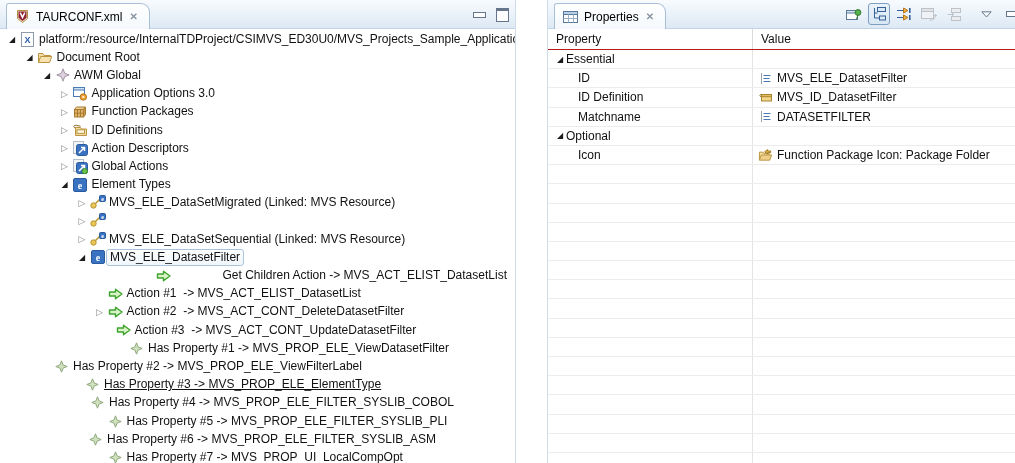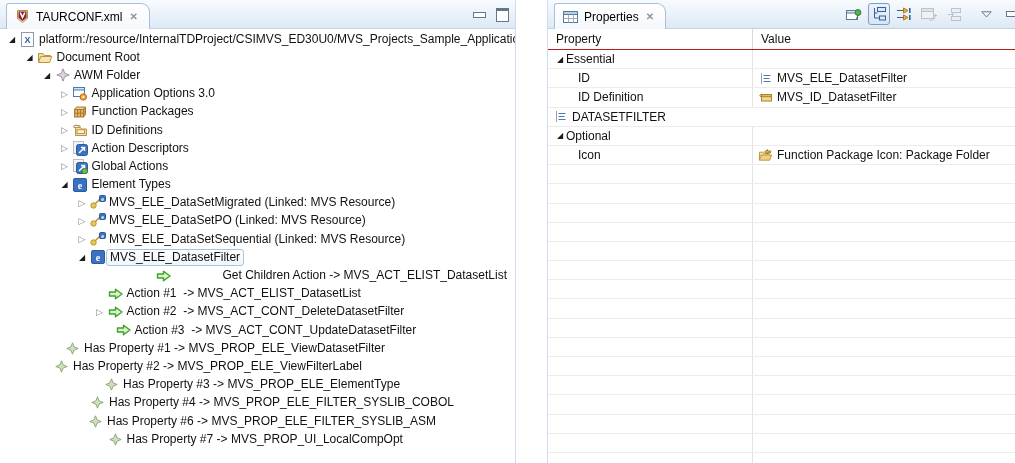--- a/index.html
+++ b/index.html
@@ -80,21 +80,21 @@
         <div class="trow" style="padding-left: 5px;"><span class="texp x">◢</span><span class="ticon"><svg width="13" height="15" viewBox="0 0 13 15">
               <rect x="0.5" y="0.5" width="12" height="14" fill="#fff" stroke="#8e9bad"></rect>
               <text x="6.5" y="11" text-anchor="middle" font-size="9" font-weight="bold" fill="#2a5db0" font-family="Liberation Sans,sans-serif">X</text>
             </svg></span><span class="tlabel">platform:/resource/InternalTDProject/CSIMVS_ED30U0/MVS_Projects_Sample_Applicatio</span></div>
         <div class="trow" style="padding-left: 22.5px;"><span class="texp x">◢</span><span class="ticon"><svg width="16" height="14" viewBox="0 0 16 14">
               <path d="M1.5 12.5 v-9 h4.5 l1.2 2 h6.3 v2" fill="#f2dda6" stroke="#bb9440"></path>
               <path d="M1.5 12.5 l2.2 -6 h11 l-2.1 6 Z" fill="#f6e3b0" stroke="#bb9440"></path>
             </svg></span><span class="tlabel">Document Root</span></div>
         <div class="trow" style="padding-left: 40px;"><span class="texp x">◢</span><span class="ticon"><svg width="14" height="14" viewBox="0 0 14 14">
               <path d="M7 0.8 L8.7 5.3 L13.2 7 L8.7 8.7 L7 13.2 L5.3 8.7 L0.8 7 L5.3 5.3 Z" fill="#ded2de" stroke="#a394a3"></path>
-            </svg></span><span class="tlabel">AWM Folder</span></div>
+            </svg></span><span class="tlabel">AWM Global</span></div>
         <div class="trow" style="padding-left: 57.5px;"><span class="texp c">▷</span><span class="ticon"><svg width="16" height="15" viewBox="0 0 16 15">
               <rect x="1.5" y="1.5" width="11" height="9" fill="#fff" stroke="#4a7ab5"></rect>
               <rect x="1.5" y="1.5" width="11" height="2.5" fill="#cfe0f2" stroke="#4a7ab5"></rect>
               <circle cx="11.3" cy="11" r="3.2" fill="#efa33a" stroke="#b5731a"></circle>
               <circle cx="11.3" cy="11" r="1.1" fill="#fff6e0"></circle>
             </svg></span><span class="tlabel">Application Options 3.0</span></div>
         <div class="trow" style="padding-left: 57.5px;"><span class="texp c">▷</span><span class="ticon"><svg width="16" height="14" viewBox="0 0 16 14">
               <path d="M2.5 4.5 l2 -2.5 h9 l-2 2.5 Z" fill="#edd09a" stroke="#a87b2f"></path>
               <path d="M11.5 4.5 l2 -2.5 v7.5 l-2 2.5 Z" fill="#c89a4f" stroke="#a87b2f"></path>
               <rect x="2.5" y="4.5" width="9" height="7.5" fill="#e0b169" stroke="#a87b2f"></rect>
@@ -128,21 +128,21 @@
               <rect x="10.5" y="0.5" width="6" height="6" rx="1" fill="#3a72c2" stroke="#2c5a9e"></rect>
               <text x="13.5" y="5.6" font-size="6" font-weight="bold" fill="#fff" text-anchor="middle" font-family="Liberation Serif,serif">e</text>
             </svg></span><span class="tlabel">MVS_ELE_DataSetMigrated (Linked: MVS Resource)</span></div>
         <div class="trow" style="padding-left: 75px;"><span class="texp c">▷</span><span class="ticon"><svg width="17" height="15" viewBox="0 0 17 15">
               <g stroke="#b8952f" fill="#e9c65a">
                 <circle cx="4.5" cy="10.5" r="2.7"></circle>
                 <path d="M6.5 8.5 L12.5 2.5 M10.2 4.8 l2 2 M12 3 l1.6 1.6" stroke-width="1.5" fill="none"></path>
               </g>
               <rect x="10.5" y="0.5" width="6" height="6" rx="1" fill="#3a72c2" stroke="#2c5a9e"></rect>
               <text x="13.5" y="5.6" font-size="6" font-weight="bold" fill="#fff" text-anchor="middle" font-family="Liberation Serif,serif">e</text>
-            </svg></span><span class="tlabel">MVS_ELE_DataSetPO (Linked: MVS Resource)</span></div>
+            </svg></span></div>
         <div class="trow" style="padding-left: 75px;"><span class="texp c">▷</span><span class="ticon"><svg width="17" height="15" viewBox="0 0 17 15">
               <g stroke="#b8952f" fill="#e9c65a">
                 <circle cx="4.5" cy="10.5" r="2.7"></circle>
                 <path d="M6.5 8.5 L12.5 2.5 M10.2 4.8 l2 2 M12 3 l1.6 1.6" stroke-width="1.5" fill="none"></path>
               </g>
               <rect x="10.5" y="0.5" width="6" height="6" rx="1" fill="#3a72c2" stroke="#2c5a9e"></rect>
               <text x="13.5" y="5.6" font-size="6" font-weight="bold" fill="#fff" text-anchor="middle" font-family="Liberation Serif,serif">e</text>
             </svg></span><span class="tlabel">MVS_ELE_DataSetSequential (Linked: MVS Resource)</span></div>
         <div class="trow" style="padding-left: 75px;"><span class="texp x">◢</span><span class="ticon"><svg width="14" height="14" viewBox="0 0 14 14">
               <rect x="0.5" y="0.5" width="13" height="13" rx="1.5" fill="#3a72c2" stroke="#2c5a9e"></rect>
@@ -153,32 +153,35 @@
             </svg></span><span class="tlabel">Get Children Action -&gt; MVS_ACT_ELIST_DatasetList</span></div>
         <div class="trow" style="padding-left: 92.5px;"><span class="texp"></span><span class="ticon"><svg width="15" height="14" viewBox="0 0 15 14">
               <path d="M1.5 5 h6 v-2.8 l6.5 4.8 -6.5 4.8 v-2.8 h-6 Z" fill="#d9f3c7" stroke="#3ea22e" stroke-width="1.4" stroke-linejoin="round"></path>
             </svg></span><span class="tlabel">Action #1  -&gt; MVS_ACT_ELIST_DatasetList</span></div>
         <div class="trow" style="padding-left: 92.5px;"><span class="texp c">▷</span><span class="ticon"><svg width="15" height="14" viewBox="0 0 15 14">
               <path d="M1.5 5 h6 v-2.8 l6.5 4.8 -6.5 4.8 v-2.8 h-6 Z" fill="#d9f3c7" stroke="#3ea22e" stroke-width="1.4" stroke-linejoin="round"></path>
             </svg></span><span class="tlabel">Action #2  -&gt; MVS_ACT_CONT_DeleteDatasetFilter</span></div>
         <div class="trow" style="padding-left: 92.5px; margin-left: 8px;"><span class="texp"></span><span class="ticon"><svg width="15" height="14" viewBox="0 0 15 14">
               <path d="M1.5 5 h6 v-2.8 l6.5 4.8 -6.5 4.8 v-2.8 h-6 Z" fill="#d9f3c7" stroke="#3ea22e" stroke-width="1.4" stroke-linejoin="round"></path>
             </svg></span><span class="tlabel">Action #3  -&gt; MVS_ACT_CONT_UpdateDatasetFilter</span></div>
-        <div class="trow" style="padding-left: 50px;"><span class="texp"></span><span class="ticon"><svg width="13" height="13" viewBox="0 0 13 13">
+        <div class="trow" style="padding-left: 114px;"><span class="texp"></span><span class="ticon"><svg width="13" height="13" viewBox="0 0 13 13">
               <path d="M6.5 0.8 L8.1 4.9 L12.2 6.5 L8.1 8.1 L6.5 12.2 L4.9 8.1 L0.8 6.5 L4.9 4.9 Z" fill="#cfe0bc" stroke="#8fa87e"></path>
             </svg></span><span class="tlabel">Has Property #1 -&gt; MVS_PROP_ELE_ViewDatasetFilter</span></div>
         <div class="trow" style="padding-left: 39px;"><span class="texp"></span><span class="ticon"><svg width="13" height="13" viewBox="0 0 13 13">
               <path d="M6.5 0.8 L8.1 4.9 L12.2 6.5 L8.1 8.1 L6.5 12.2 L4.9 8.1 L0.8 6.5 L4.9 4.9 Z" fill="#cfe0bc" stroke="#8fa87e"></path>
             </svg></span><span class="tlabel">Has Property #2 -&gt; MVS_PROP_ELE_ViewFilterLabel</span></div>
-        <div class="trow" style="padding-left: 89px;"><span class="texp"></span><span class="ticon"><svg width="13" height="13" viewBox="0 0 13 13">
+        <div class="trow" style="padding-left: 70px; text-decoration: underline;"><span class="texp"></span><span class="ticon"><svg width="13" height="13" viewBox="0 0 13 13">
               <path d="M6.5 0.8 L8.1 4.9 L12.2 6.5 L8.1 8.1 L6.5 12.2 L4.9 8.1 L0.8 6.5 L4.9 4.9 Z" fill="#cfe0bc" stroke="#8fa87e"></path>
             </svg></span><span class="tlabel">Has Property #3 -&gt; MVS_PROP_ELE_ElementType</span></div>
         <div class="trow" style="padding-left: 75px;"><span class="texp"></span><span class="ticon"><svg width="13" height="13" viewBox="0 0 13 13">
               <path d="M6.5 0.8 L8.1 4.9 L12.2 6.5 L8.1 8.1 L6.5 12.2 L4.9 8.1 L0.8 6.5 L4.9 4.9 Z" fill="#cfe0bc" stroke="#8fa87e"></path>
             </svg></span><span class="tlabel">Has Property #4 -&gt; MVS_PROP_ELE_FILTER_SYSLIB_COBOL</span></div>
+        <div class="trow" style="padding-left: 92.5px;"><span class="texp"></span><span class="ticon"><svg width="13" height="13" viewBox="0 0 13 13">
+              <path d="M6.5 0.8 L8.1 4.9 L12.2 6.5 L8.1 8.1 L6.5 12.2 L4.9 8.1 L0.8 6.5 L4.9 4.9 Z" fill="#cfe0bc" stroke="#8fa87e"></path>
+            </svg></span><span class="tlabel">Has Property #5 -&gt; MVS_PROP_ELE_FILTER_SYSLIB_PLI</span></div>
         <div class="trow" style="padding-left: 73px;"><span class="texp"></span><span class="ticon"><svg width="13" height="13" viewBox="0 0 13 13">
               <path d="M6.5 0.8 L8.1 4.9 L12.2 6.5 L8.1 8.1 L6.5 12.2 L4.9 8.1 L0.8 6.5 L4.9 4.9 Z" fill="#cfe0bc" stroke="#8fa87e"></path>
             </svg></span><span class="tlabel">Has Property #6 -&gt; MVS_PROP_ELE_FILTER_SYSLIB_ASM</span></div>
         <div class="trow" style="padding-left: 92.5px;"><span class="texp"></span><span class="ticon"><svg width="13" height="13" viewBox="0 0 13 13">
               <path d="M6.5 0.8 L8.1 4.9 L12.2 6.5 L8.1 8.1 L6.5 12.2 L4.9 8.1 L0.8 6.5 L4.9 4.9 Z" fill="#cfe0bc" stroke="#8fa87e"></path>
             </svg></span><span class="tlabel">Has Property #7 -&gt; MVS_PROP_UI_LocalCompOpt</span></div>
       </div>
   </div>
 
   <div class="pane" id="props-pane">
@@ -289,20 +292,23 @@
                 <svg width="15" height="13" viewBox="0 0 15 13">
                   <path d="M4 6 C1.2 6 1.2 3 4 3.4" fill="none" stroke="#8a6a20"></path>
                   <rect x="3.5" y="3.5" width="10" height="6.5" fill="#f3d689" stroke="#a8852f"></rect>
                   <rect x="3.5" y="3.5" width="10" height="2.2" fill="#e2bb5f" stroke="#a8852f"></rect>
                 </svg>
               </span>
               <span>MVS_ID_DatasetFilter</span>
             </div>
           </div>
           <div class="prow">
+            <div class="pcell-n">
+              <span class="pprop-label">Matchname</span>
+            </div>
             <div class="pcell-v">
               <span class="vicon">
                 <svg width="13" height="13" viewBox="0 0 13 13">
                   <path d="M2.5 1 v11" stroke="#9aa4ae"></path>
                   <path d="M4.5 3.5 h7 M4.5 6.5 h6 M4.5 9.5 h7" stroke="#4a7ab5"></path>
                 </svg>
               </span>
               <span>DATASETFILTER</span>
             </div>
           </div>

